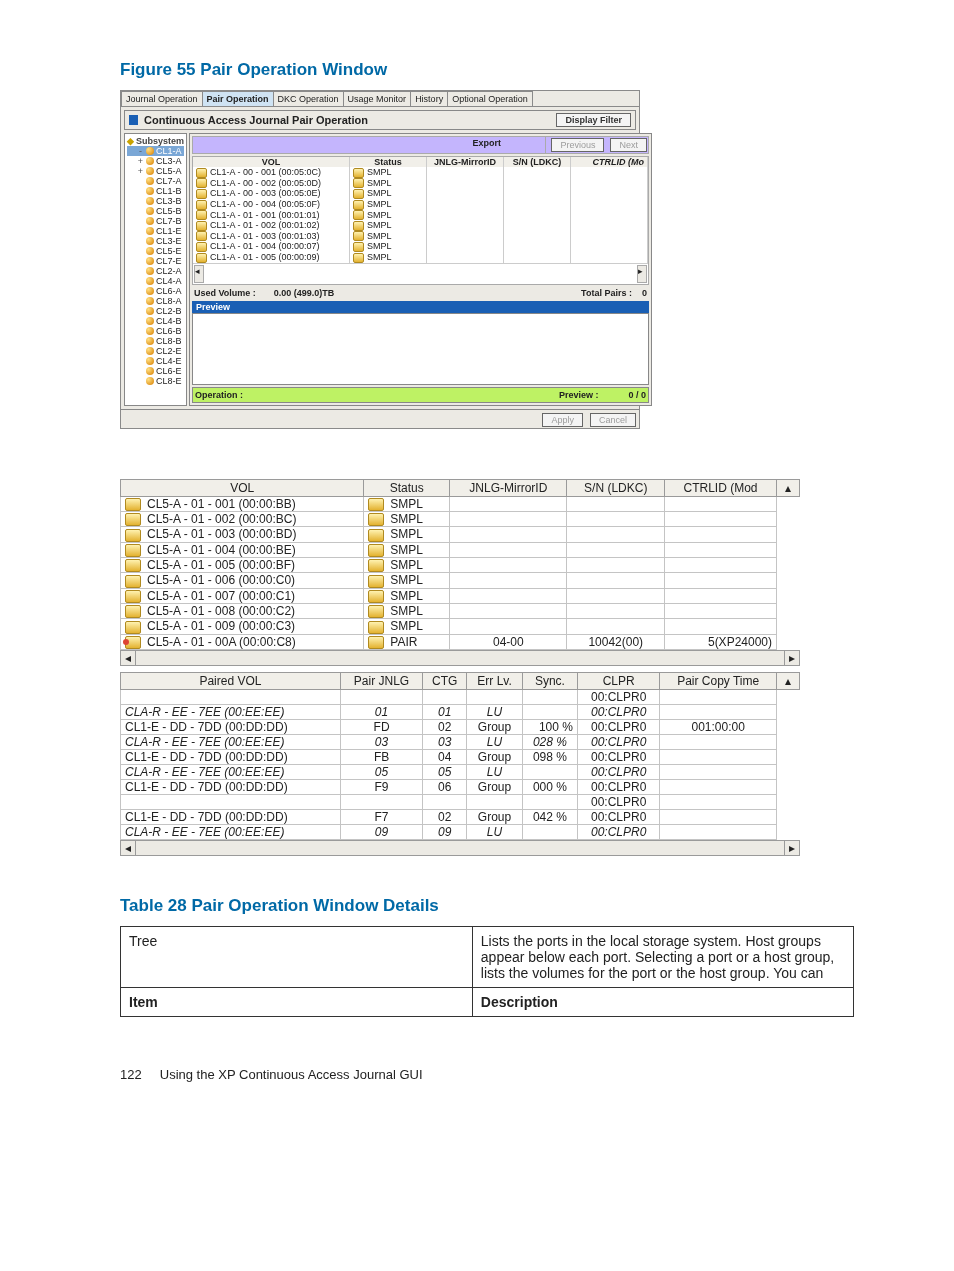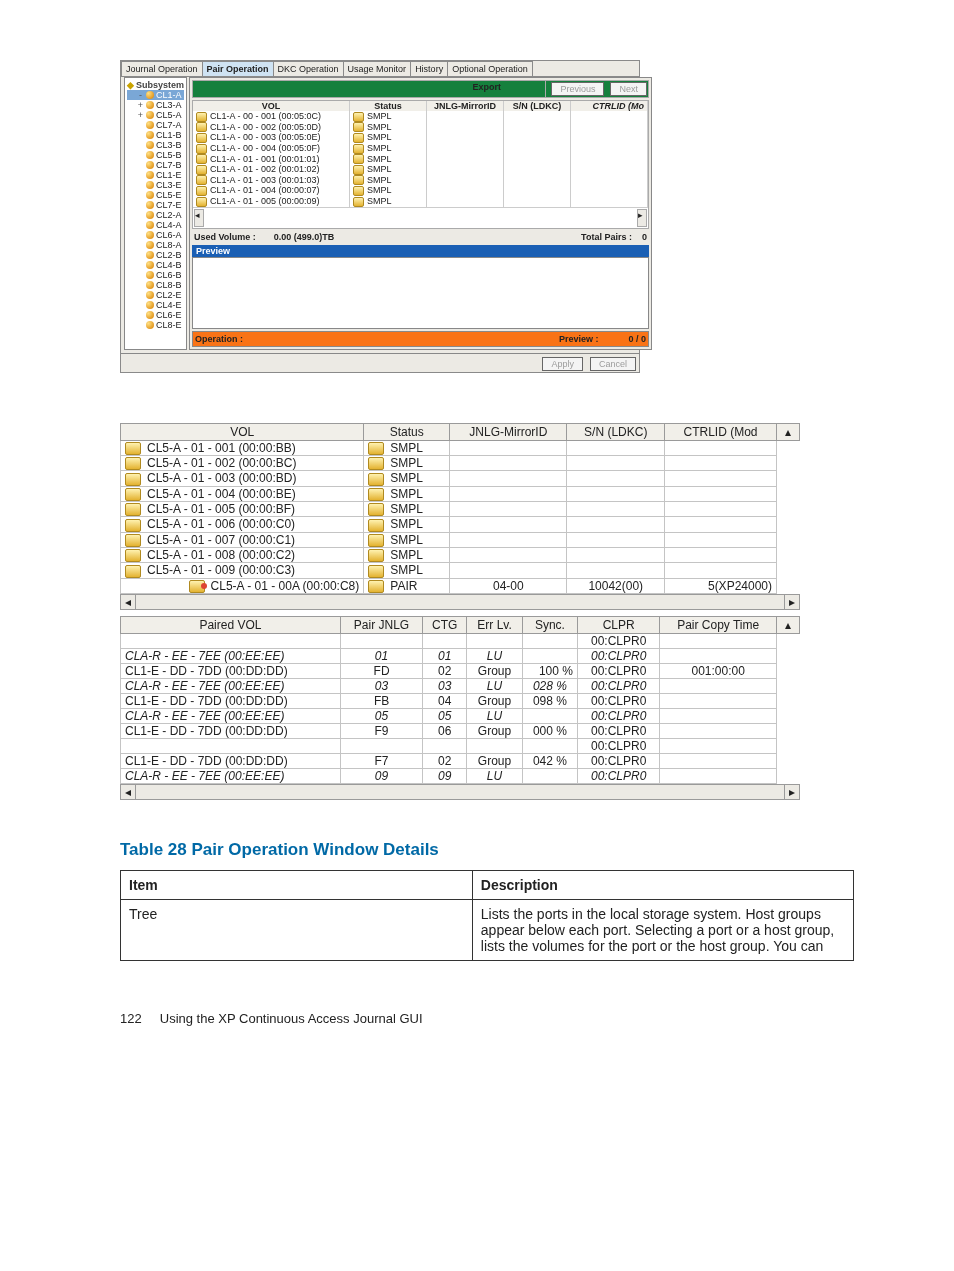--- a/index.html
+++ b/index.html
@@ -106,21 +106,21 @@
     flex: 1;
     border: 1px solid #888;
     background: #eceae4;
     margin-left: 2px;
     padding: 2px;
     font-size: 9px;
   }
   .topbar {
     display: flex;
     border: 1px solid #aaa;
-    background: #15803d;
+    background: #c4b5fd;
     margin-bottom: 2px;
   }
   .topbar .topcell {
     flex: 1;
     text-align: center;
     border-right: 1px solid #aaa;
     font-weight: bold;
     padding: 1px 0;
   }
   .topbar .btns { display:flex; gap:2px; padding:1px; }
@@ -163,21 +163,21 @@
     background: #fff;
     height: 70px;
   }
   .footbar {
     display:flex;
     padding:2px;
     font-size:9px;
     font-weight:bold;
     border:1px solid #888;
     margin-top:2px;
-    background:#f97316;
+    background:#bef264;
   }
   .footbar .sp { flex:1; }
   .bottom-actions {
     text-align: right;
     padding: 3px;
     background: #eceae4;
     border-top: 1px solid #888;
   }
 
   
@@ -248,31 +248,38 @@
   .page-footer {
     margin-top: 50px;
     font-size: 13px;
   }
 </style>
 </head>
 <body>
 
 <div class="page">
 
+  <h2 class="fig-title">Figure 55 Pair Operation Window</h2>
 
   <div class="app-frame">
     <div class="tabstrip" id="tabstrip">
         <div class="tab">Journal Operation</div>
         <div class="tab active">Pair Operation</div>
         <div class="tab">DKC Operation</div>
         <div class="tab">Usage Monitor</div>
         <div class="tab">History</div>
         <div class="tab">Optional Operation</div>
       </div>
 
+    <div class="titlebar">
+      <span class="sq"></span>
+      <span>Continuous Access Journal Pair Operation</span>
+      <span class="sp"></span>
+      <span class="mini-btn">Display Filter</span>
+    </div>
 
     <div class="body2">
 
       <div class="tree">
         <div class="root">
           <span style="color:#c9a300;">◆</span>
           <span>Subsystem</span>
         </div>
         <div id="tree-items">
             <div class="tree-item hl">
@@ -585,21 +592,21 @@
             <td style="text-align: right;"></td>
           </tr>
           <tr>
             <td style="position: relative;"><span class="cyl-big"></span>CL5-A - 01 - 009 (00:00:C3)</td>
             <td><span class="cyl-big"></span>SMPL</td>
             <td style="text-align: center;"></td>
             <td style="text-align: center;"></td>
             <td style="text-align: right;"></td>
           </tr>
           <tr>
-            <td style="position: relative; text-align: right;"><span class="cyl-big paired"></span>CL5-A - 01 - 00A (00:00:C8)</td>
+            <td style="position: relative;"><span class="cyl-big paired"></span>CL5-A - 01 - 00A (00:00:C8)</td>
             <td><span class="cyl-big"></span>PAIR</td>
             <td style="text-align: center;">04-00</td>
             <td style="text-align: center;">10042(00)</td>
             <td style="text-align: right;">5(XP24000)</td>
           </tr>
         </tbody>
     </table>
     <div class="hscroll">
       <div class="arrow">◂</div>
       <div class="arrow r">▸</div>
@@ -716,26 +723,26 @@
     <div class="hscroll">
       <div class="arrow">◂</div>
       <div class="arrow r">▸</div>
     </div>
   </div>
 
   <h2 class="fig-title">Table 28 Pair Operation Window Details</h2>
   <table class="doc-table">
     <tbody>
         <tr>
+      <td>Tree</td>
+      <td>Lists the ports in the local storage system. Host groups appear below each port. Selecting a port or a host group, lists the volumes for the port or the host group. You can</td>
+    </tr>
+    <tr>
       <th style="width:48%;">Item</th>
       <th>Description</th>
-    </tr>
-    <tr>
-      <td>Tree</td>
-      <td>Lists the ports in the local storage system. Host groups appear below each port. Selecting a port or a host group, lists the volumes for the port or the host group. You can</td>
     </tr>
   </tbody>
     </table>
 
   <div class="page-footer">
     <span>122</span>
     &nbsp;&nbsp;&nbsp;
     <span>Using the XP Continuous Access Journal GUI</span>
   </div>
 

